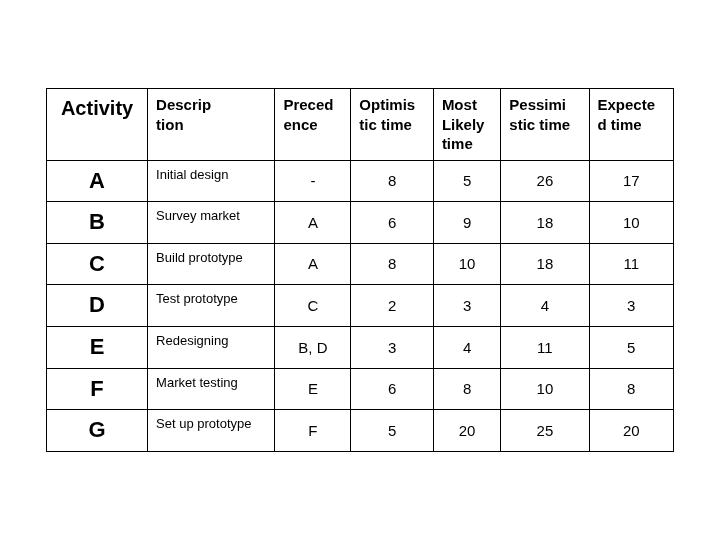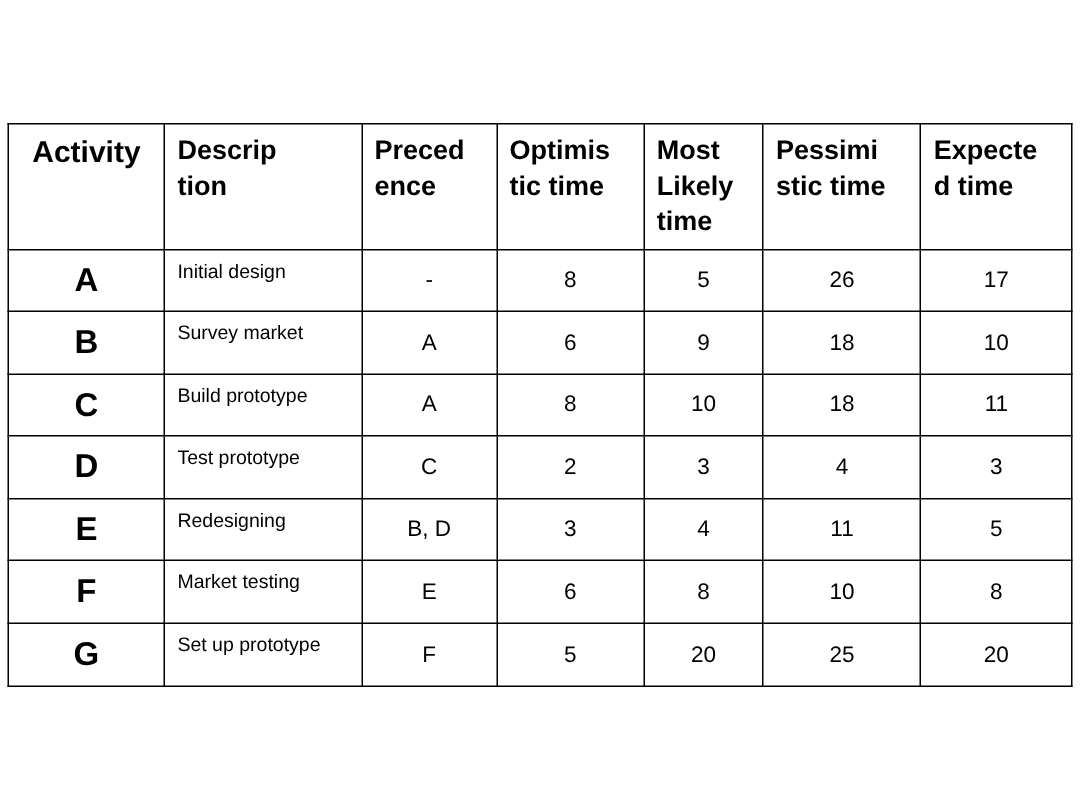--- a/index.html
+++ b/index.html
@@ -7,21 +7,21 @@
       width: 720px;
       height: 540px;
       display: flex;
       align-items: center;
       justify-content: center;
       background: #fff;
       font-family: Arial, sans-serif;
     }
     table {
       border-collapse: collapse;
-      width: 710px;
+      width: 628px;
     }
     th, td {
       border: 1.5px solid #000;
       padding: 6px 8px;
       vertical-align: top;
       font-size: 15px;
       line-height: 1.3;
     }
     th {
       font-weight: bold;
@@ -39,21 +39,21 @@
     td.desc {
       font-size: 13px;
       margin-left: 47px;
     }
     th.header-activity {
       font-size: 20px;
       font-weight: bold;
       vertical-align: top;
     }
     th.header-main {
-      font-size: 18px;
+      font-size: 15px;
       font-weight: bold;
       text-align: left;
       vertical-align: top;
     }
   </style>
 </head>
 <body>
 
 <table>
   <thead>

